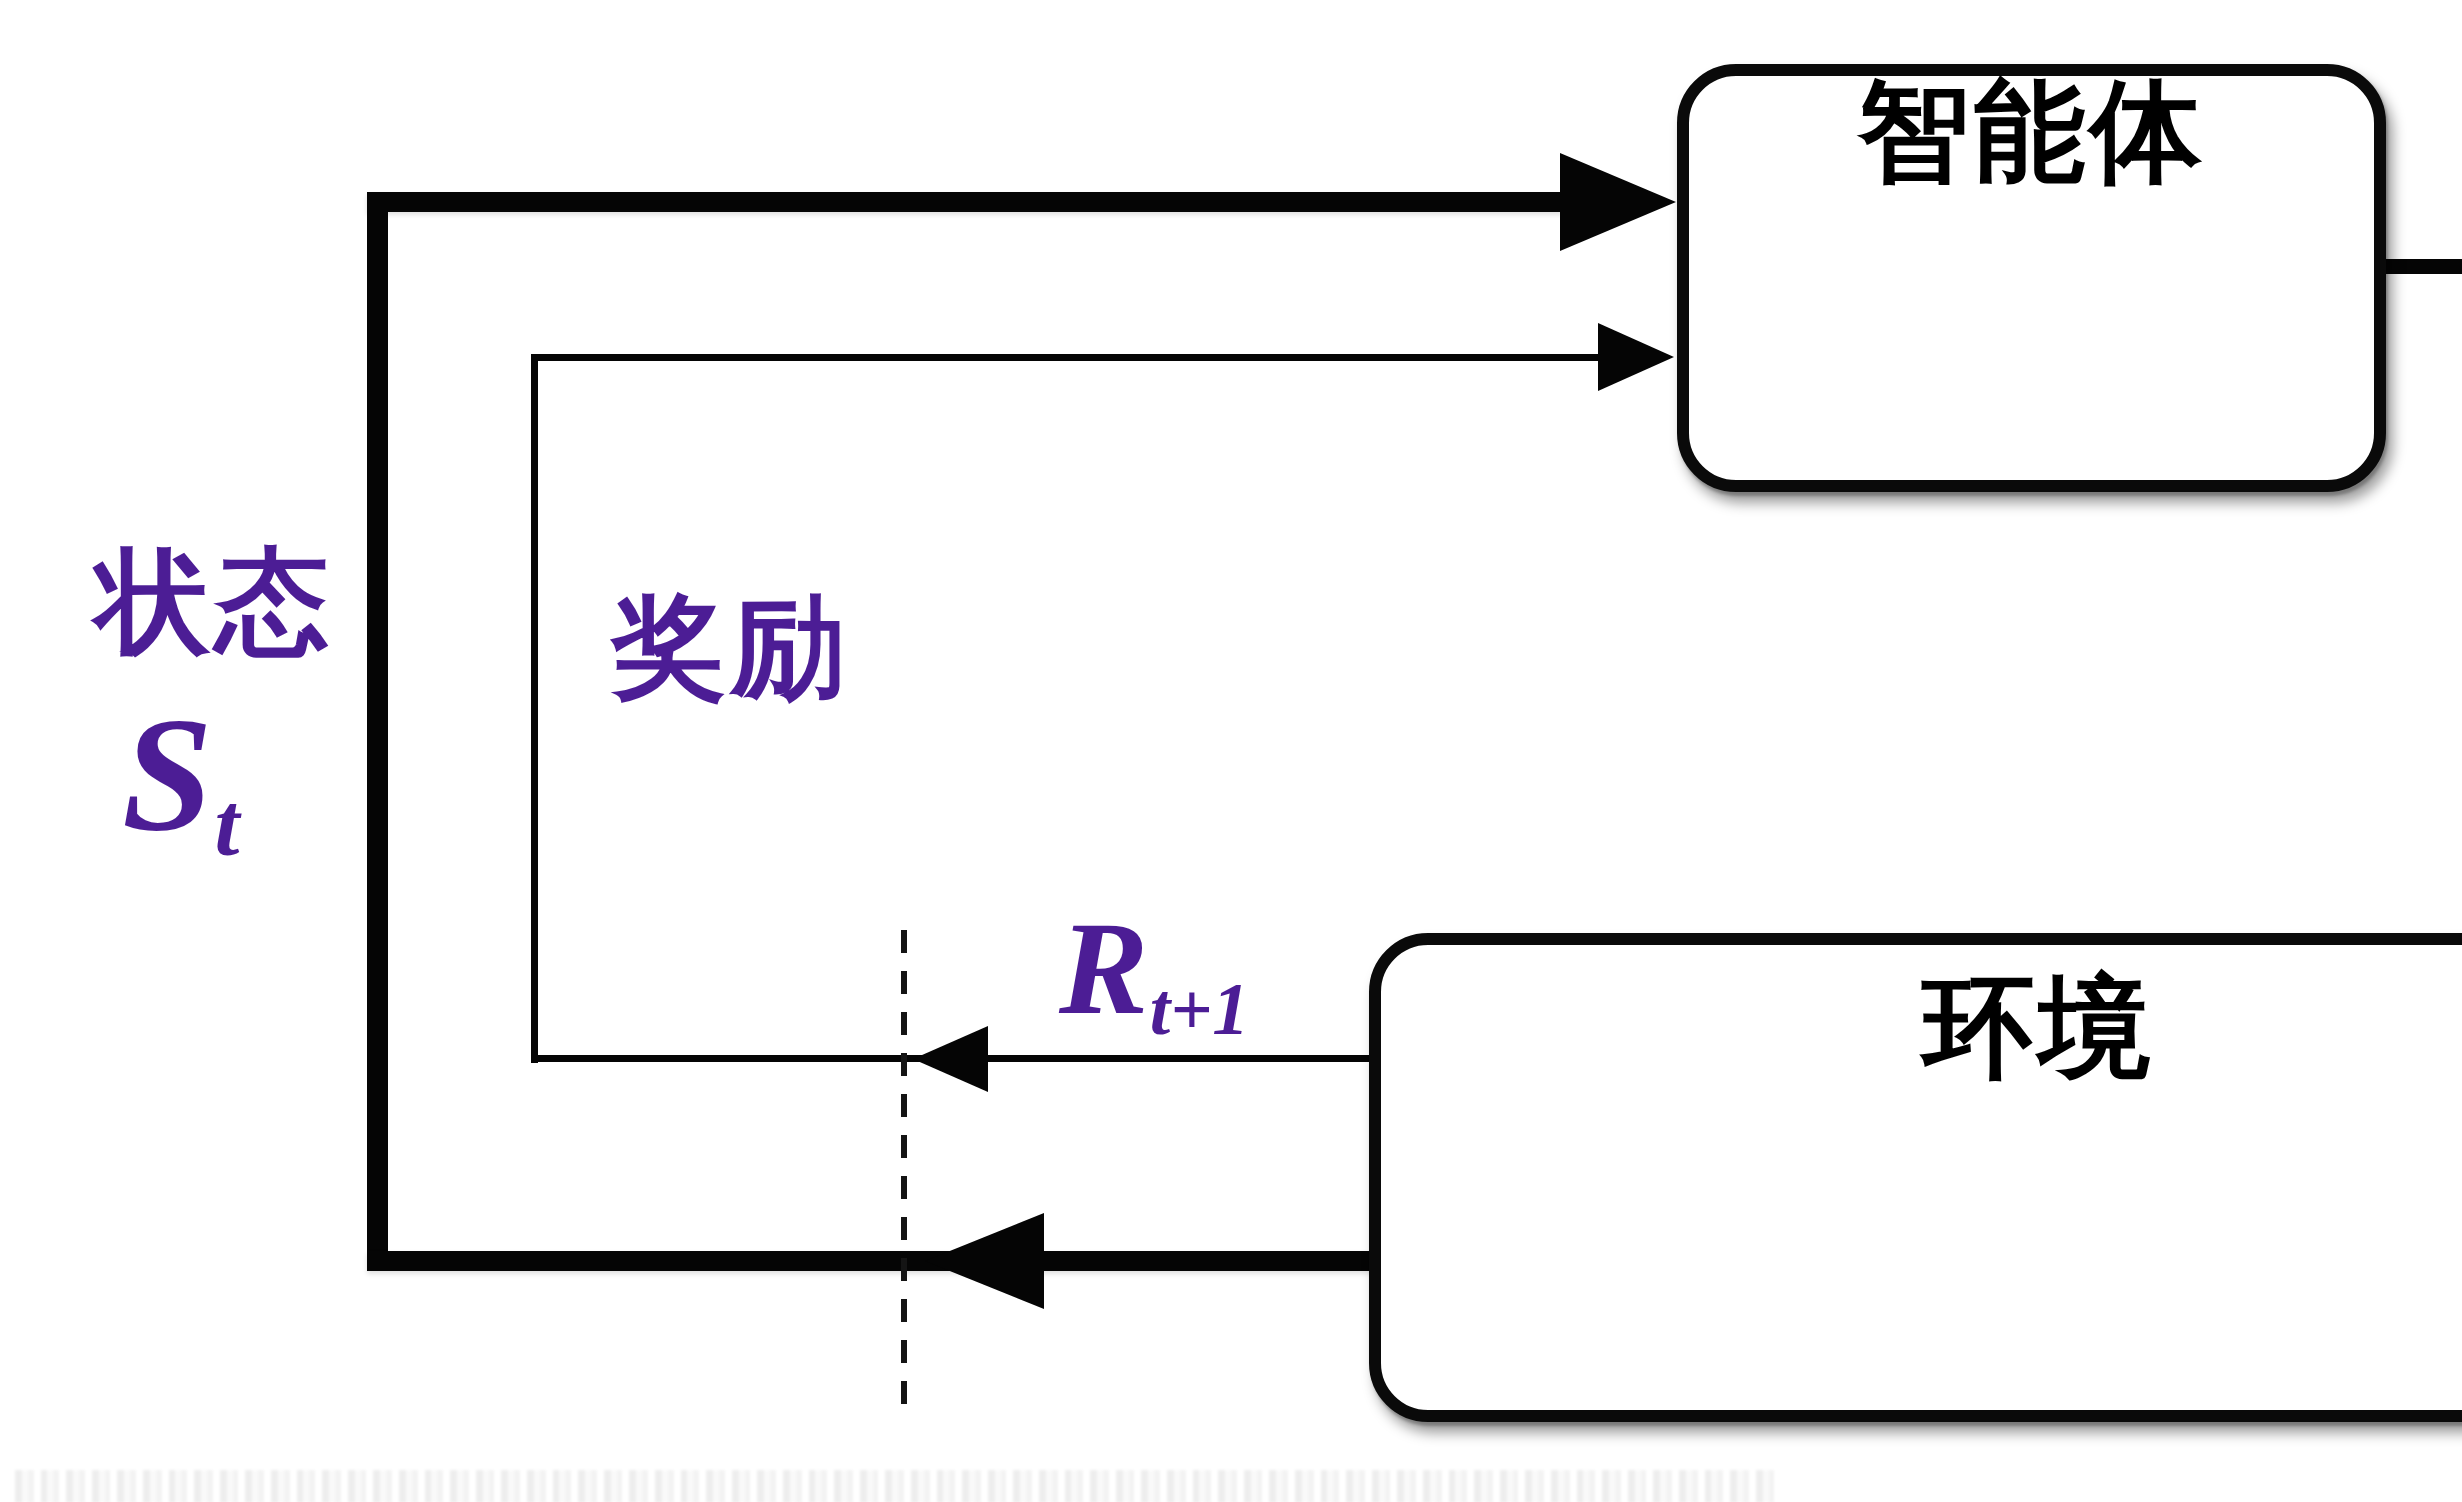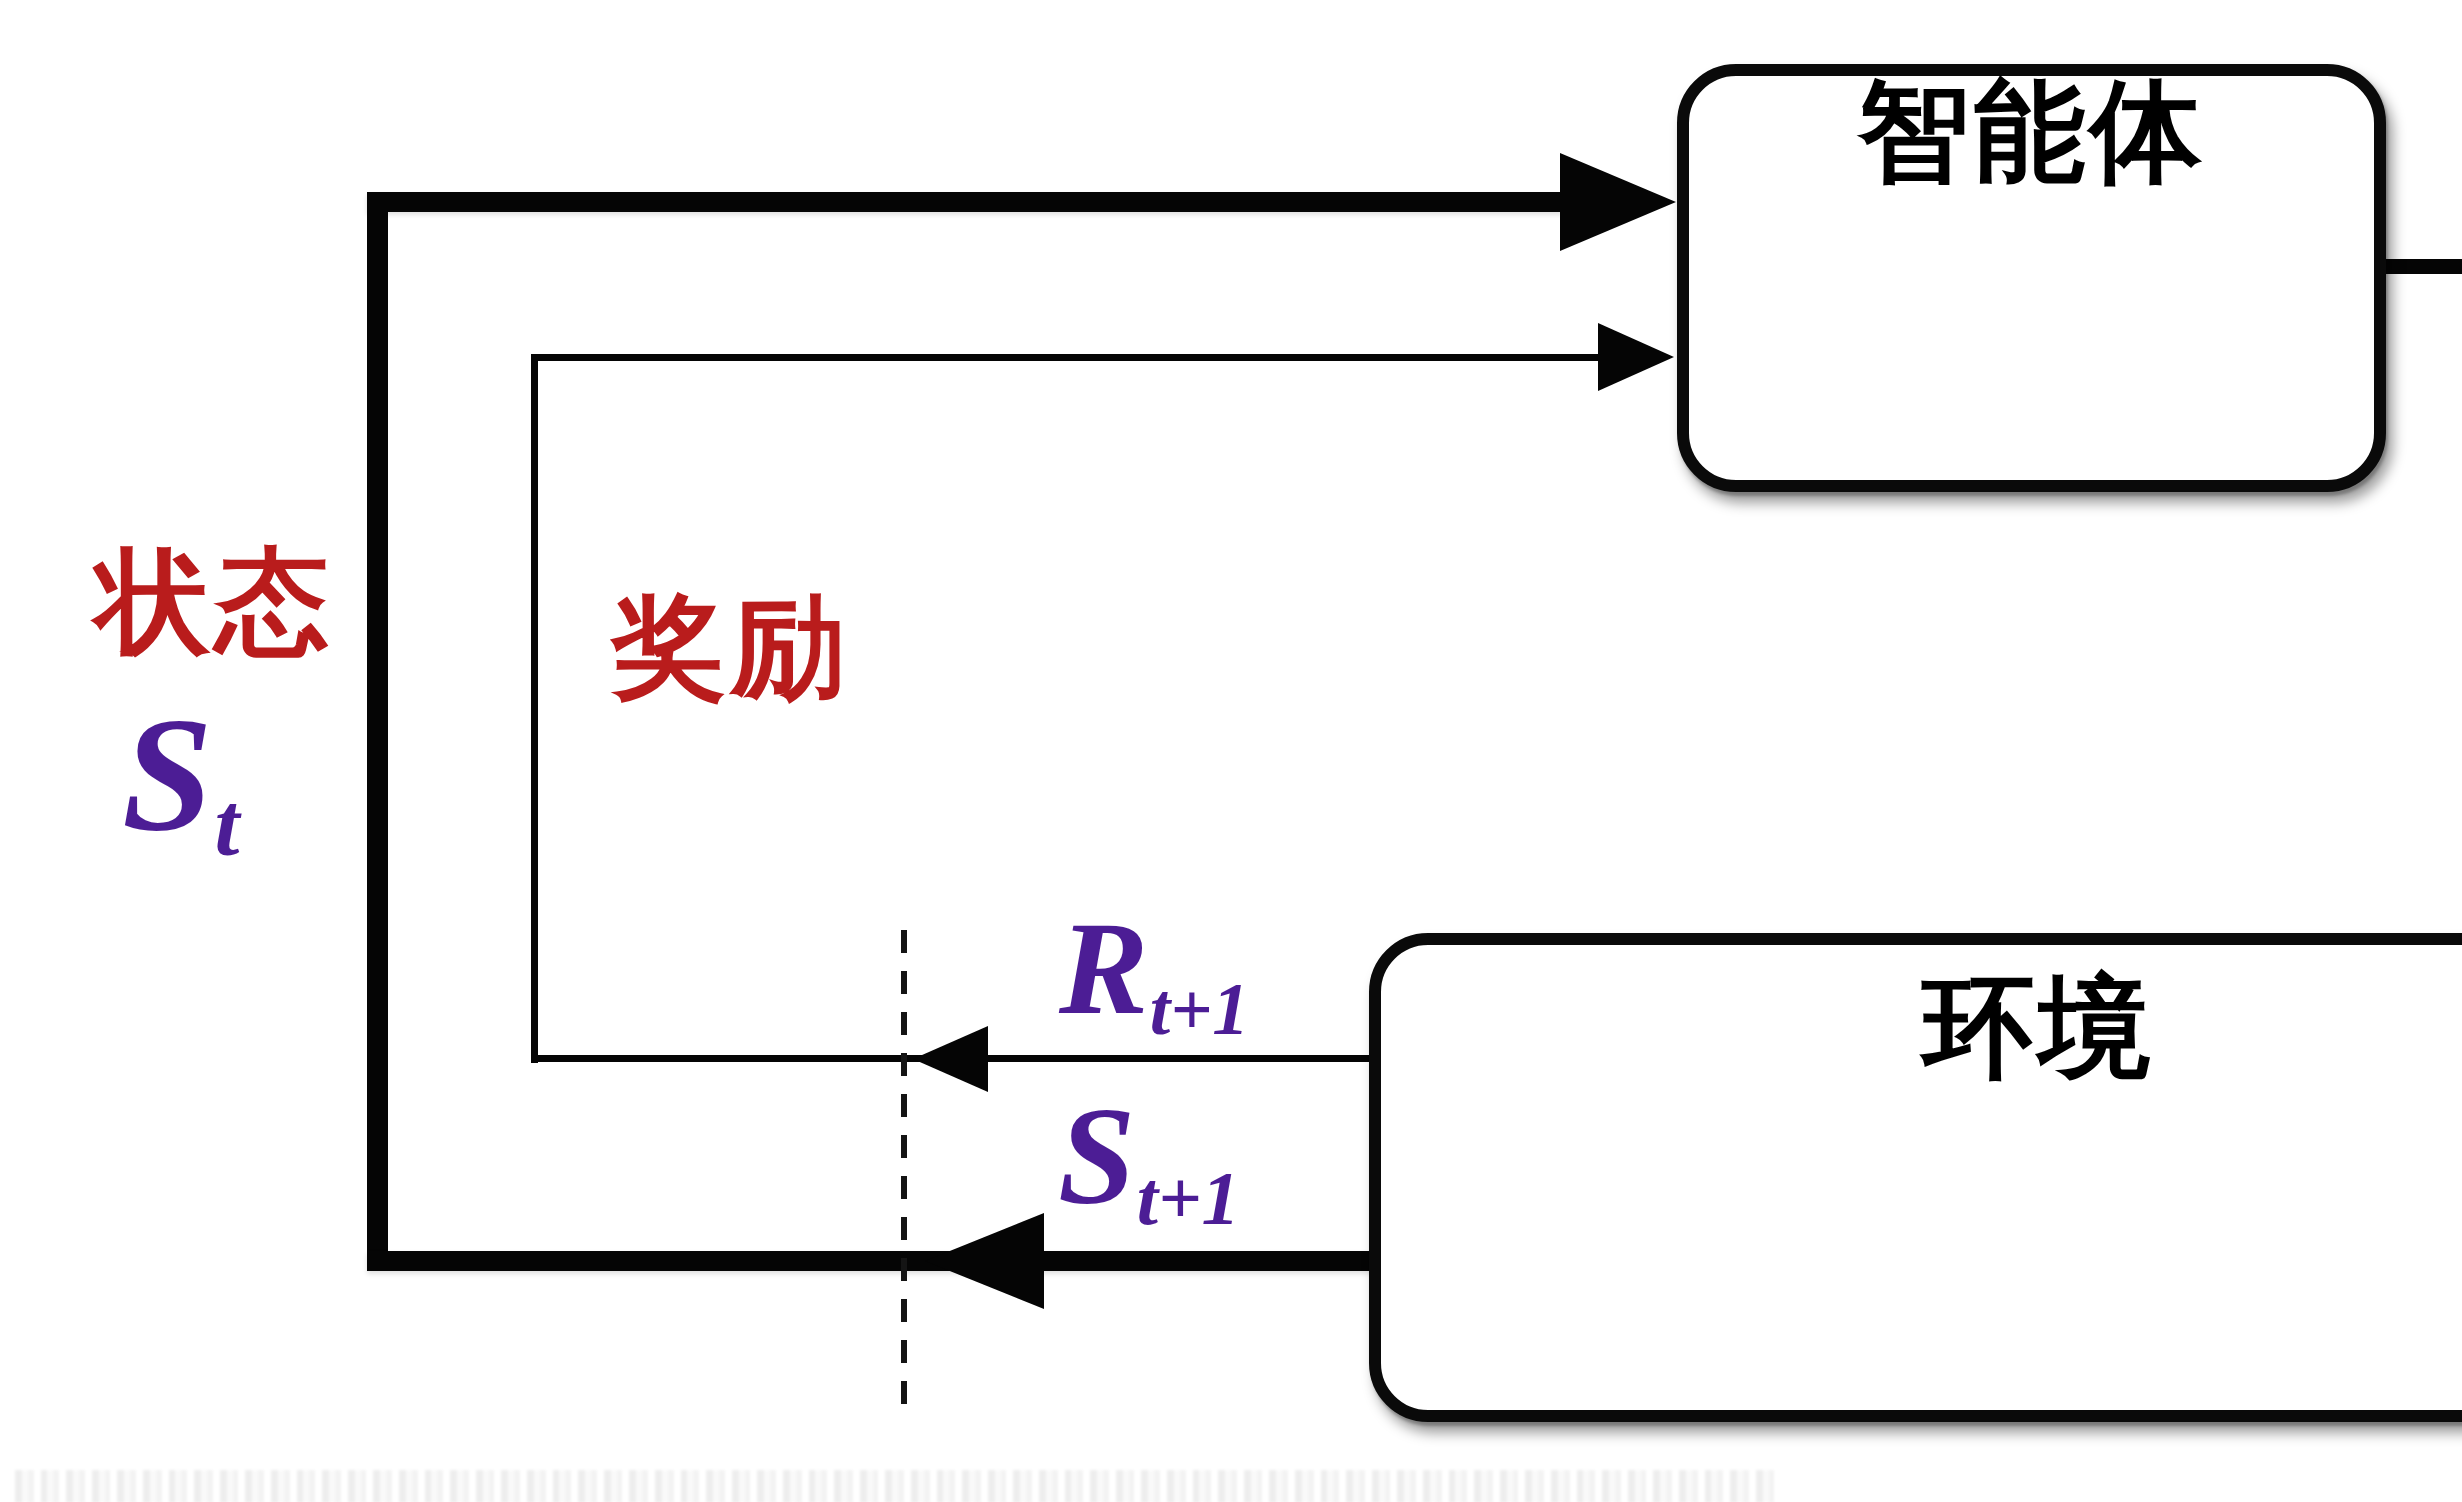--- a/index.html
+++ b/index.html
@@ -64,21 +64,21 @@
   #r-arrow-at-boundary{
     left:913px;top:1026px;
     border-top:33px solid transparent;border-bottom:33px solid transparent;
     border-right:75px solid #050505;
   }
   
   .cjk{
     position:absolute;
     font-family:"Liberation Serif","DejaVu Serif",serif;
     font-weight:700;
-    font-size:114px;color:#b91c1c;line-height:1;letter-spacing:4.9px;
+    font-size:114px;color:#4c1d95;line-height:1;letter-spacing:4.9px;
     white-space:nowrap;
   }
   #state-label {left:96px;top:546px;}
   #reward-label{left:612px;top:575px;margin-top:16px;}
   .math{
     position:absolute;
     font-family:"Liberation Serif","DejaVu Serif",serif;
     font-style:italic;font-weight:600;
     color:#4c1d95;line-height:1;white-space:nowrap;
   }
@@ -131,18 +131,17 @@
   </div>
 
   <div class="cjk" id="state-label">状态</div>
   <div class="cjk" id="reward-label">奖励</div>
 
   <div class="math" id="state-symbol"><span>S</span><sub>t</sub></div>
 
 
   <div class="math" id="reward-next-symbol"><span>R</span><sub>t+1</sub></div>
 
-  <div class="math" id="state-next-symbol"><span>S</span><sub>t+1</sub></div>
 
   <div id="clipped-caption-fragment"></div>
 
 </div>
 
 
 </body></html>

